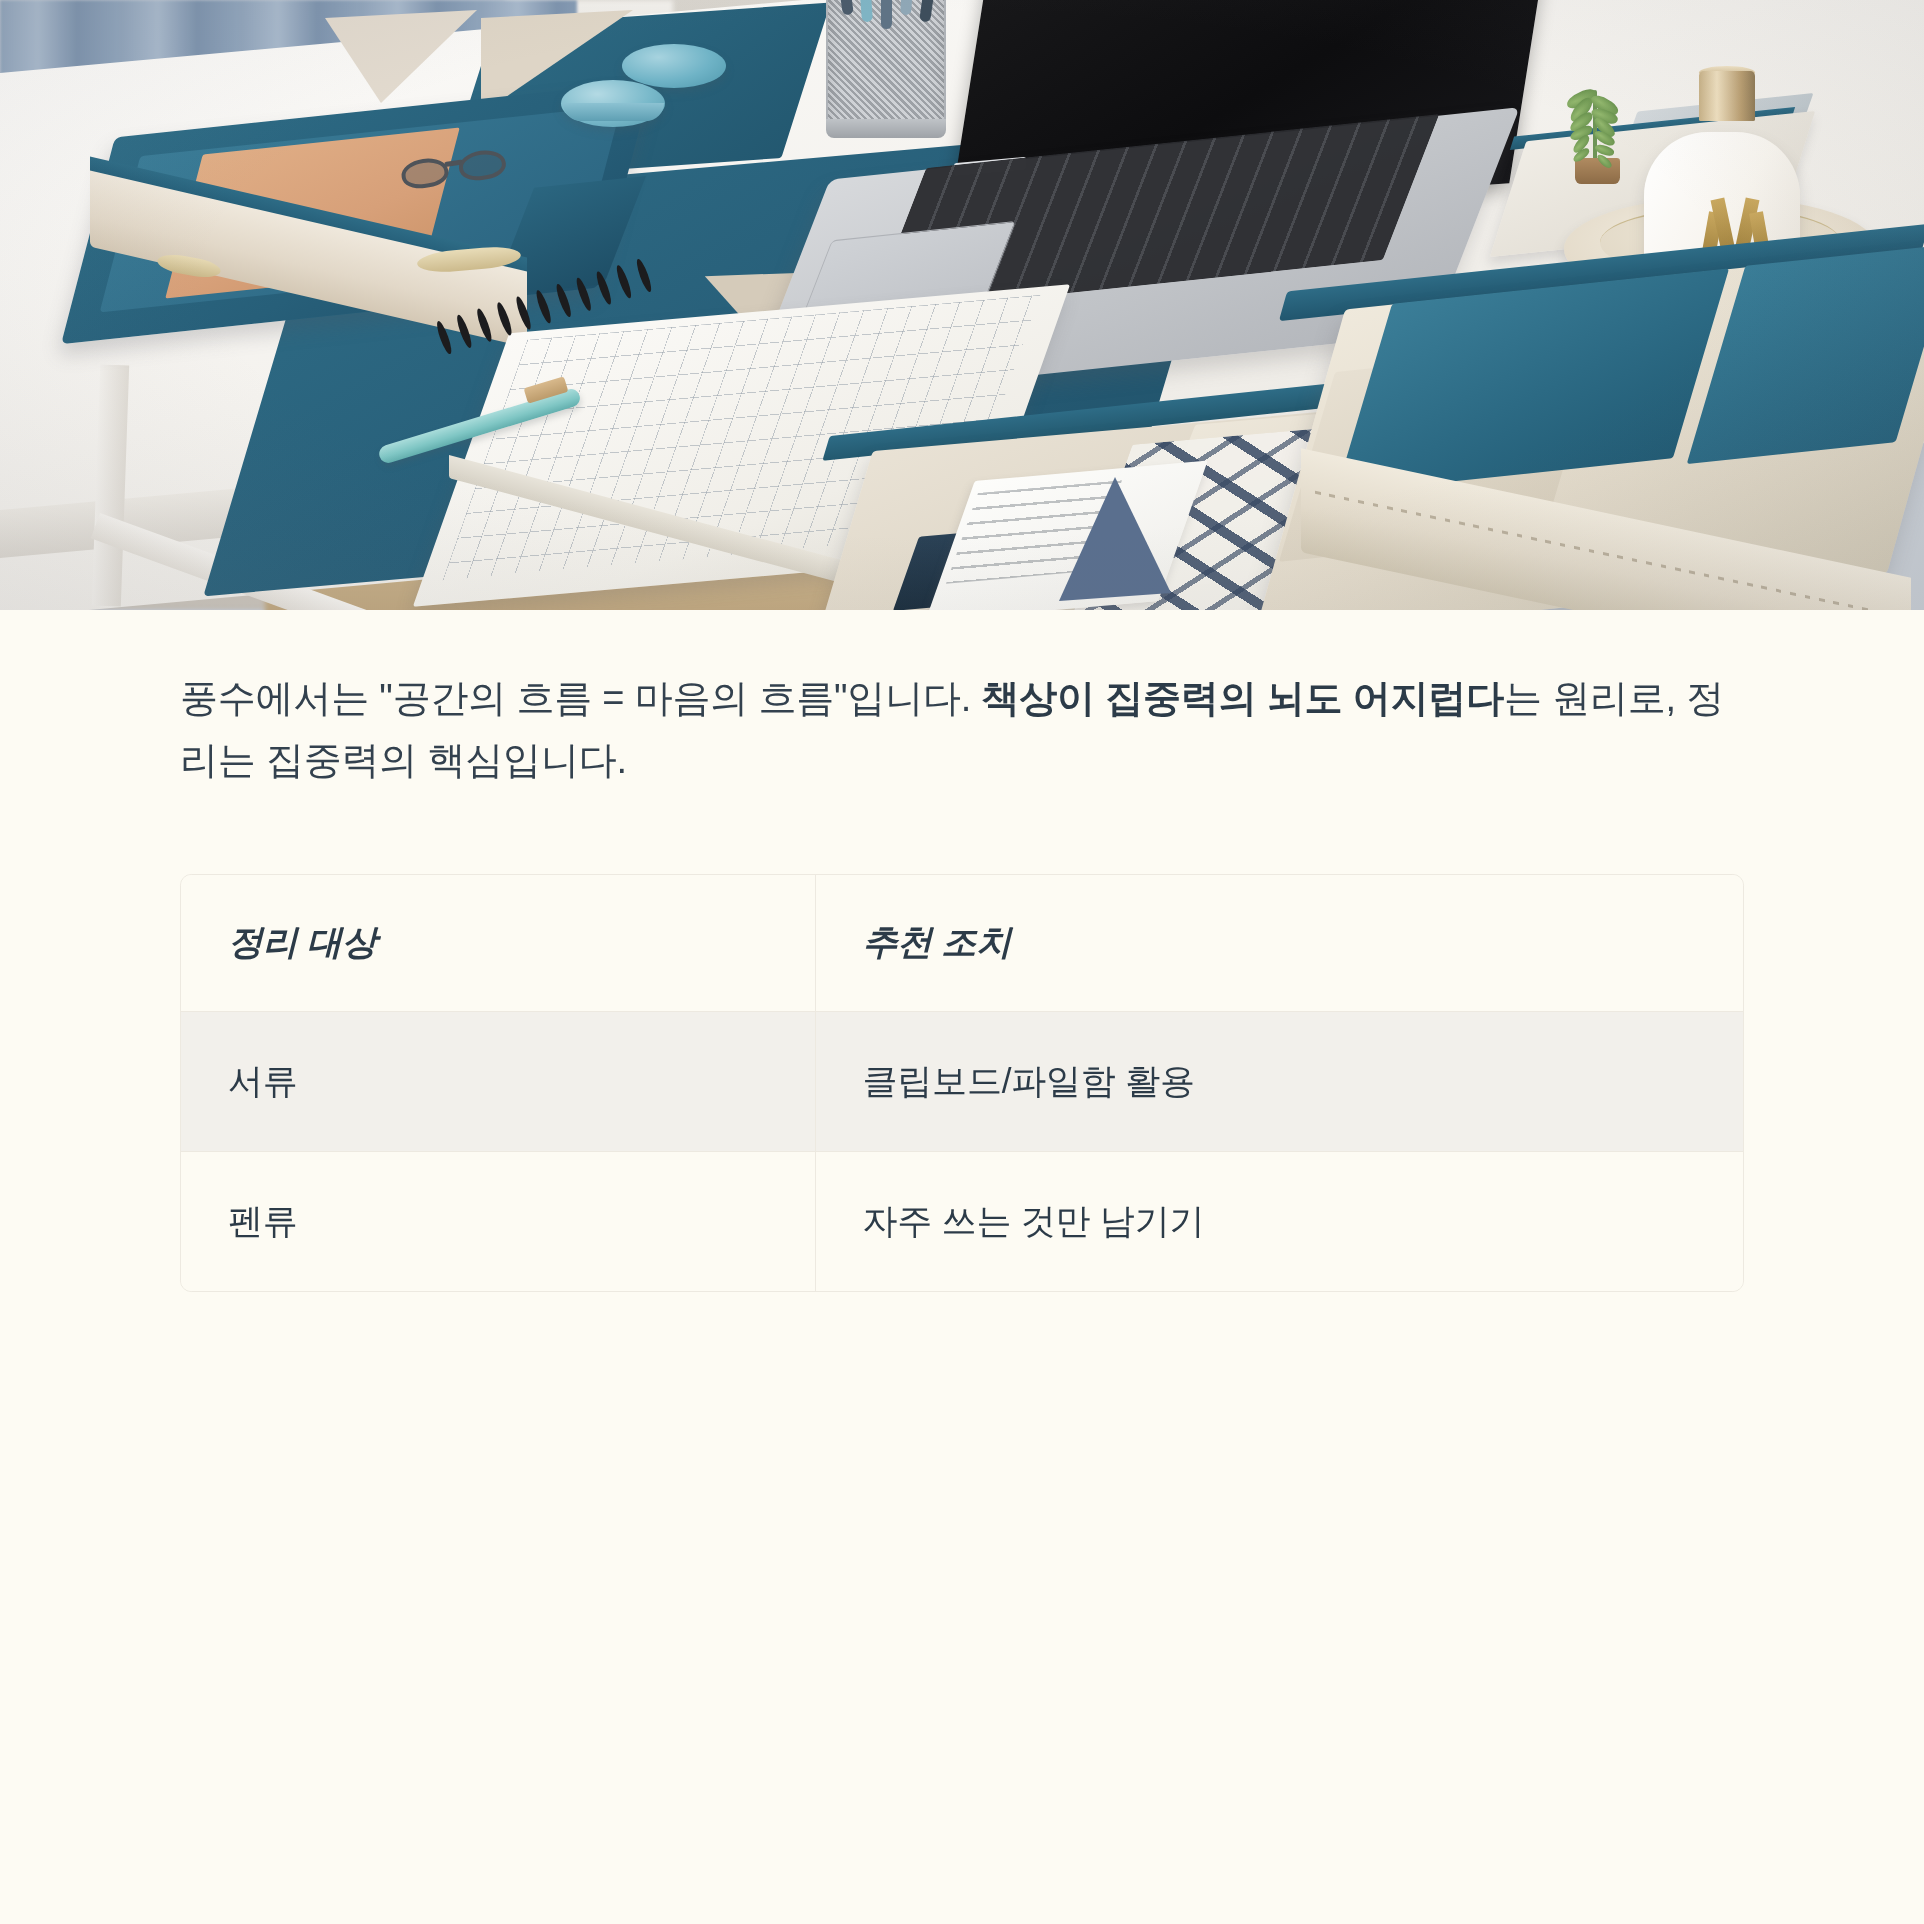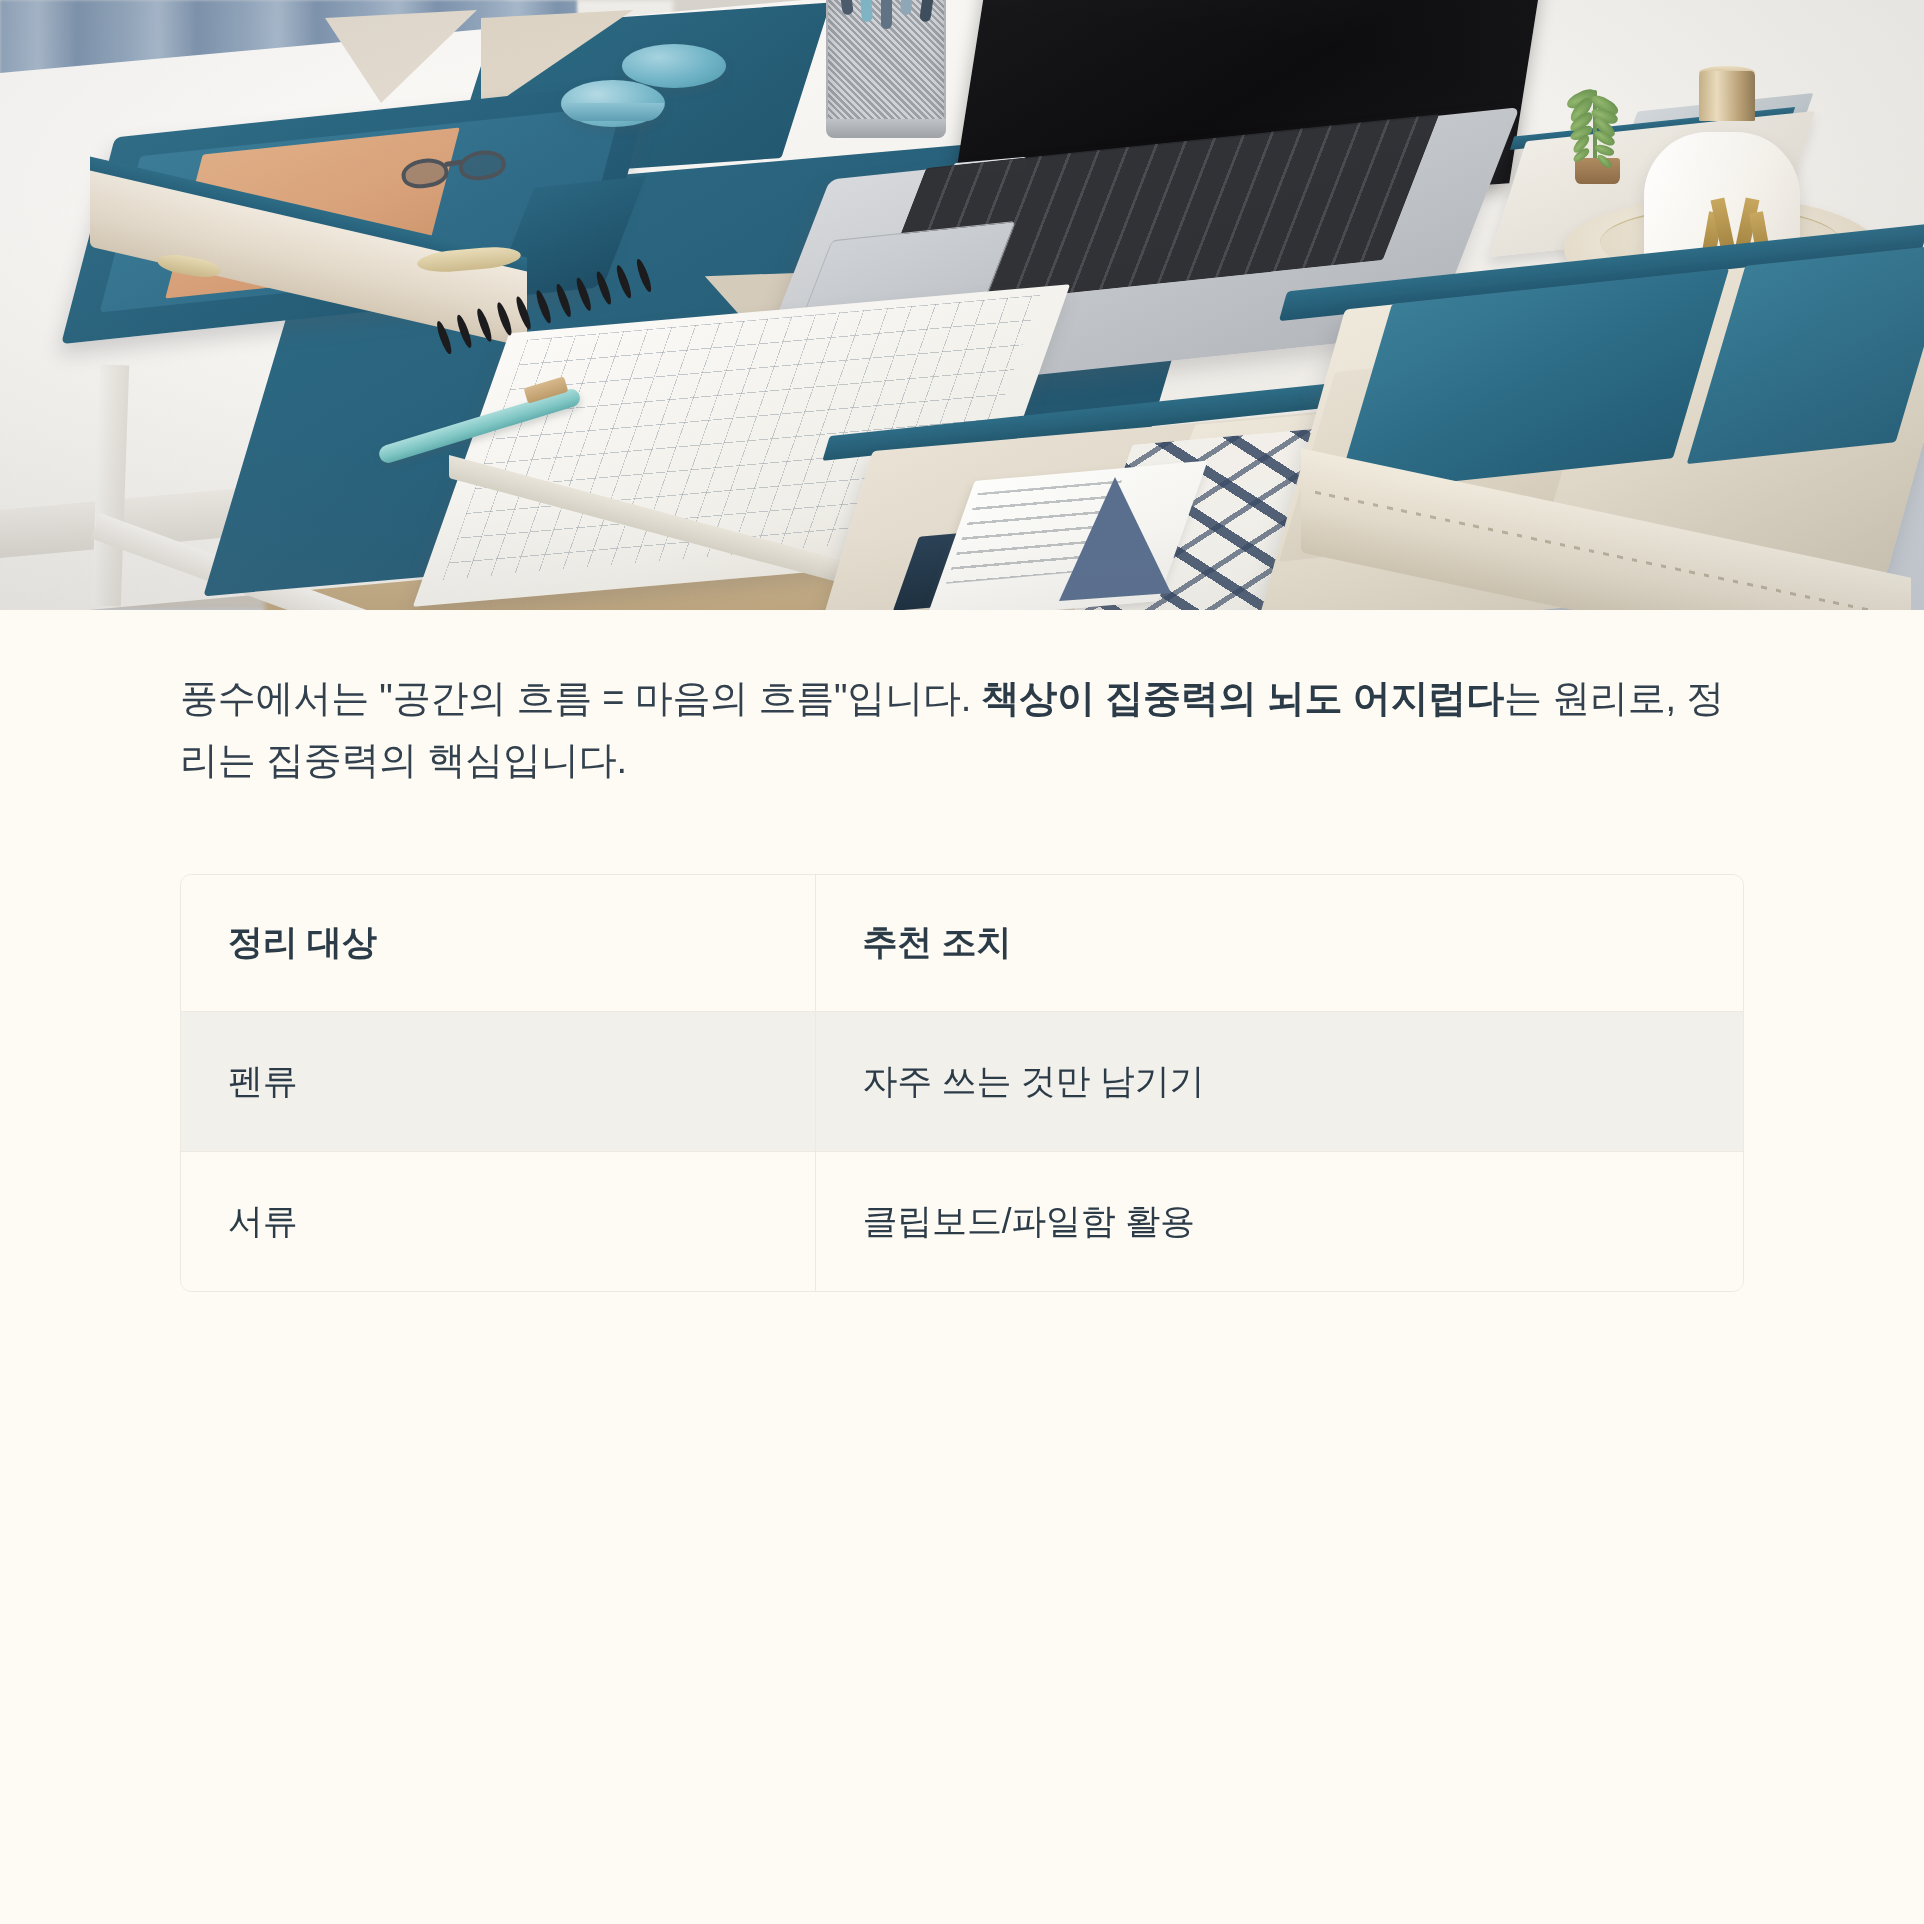--- a/index.html
+++ b/index.html
@@ -580,21 +580,21 @@
   }
   .tbl th { font-weight: 600; height: 136px; background: #FDFBF3; }
   .tbl td { font-weight: 400; height: 140px; }
 
   .tbl th:first-child, .tbl td:first-child { width: 634px; }
   .tbl th:nth-child(2), .tbl td:nth-child(2) { border-left: 1.6px solid #EDE9E0; }
 
   .tbl tbody tr:nth-child(odd) td { background: #F2F0EB; }
   .tbl tbody tr:nth-child(even) td { background: #FDFBF3; }
   .tbl tbody tr:not(:last-child) td { border-bottom: 1.6px solid #EDE9E0; }
-  .tbl thead tr th { border-bottom: 1.6px solid #EDE9E0; }
+  .tbl thead tr th { border-bottom: 1.6px solid #EDE9E0; font-style: italic; }
 </style>
 </head>
 <body>
 
 <div class="page">
 
   <div class="hero">
     <div class="hero-scene">
 
       <div class="wall-right"></div>
@@ -741,26 +741,26 @@
     <div class="table-wrap">
       <table class="tbl">
         <thead>
           <tr>
             <th>정리 대상</th>
             <th>추천 조치</th>
           </tr>
         </thead>
         <tbody>
           <tr>
+            <td>서류</td>
+            <td>클립보드/파일함 활용</td>
+          </tr>
+          <tr>
             <td>펜류</td>
             <td>자주 쓰는 것만 남기기</td>
-          </tr>
-          <tr>
-            <td>서류</td>
-            <td>클립보드/파일함 활용</td>
           </tr>
         </tbody>
       </table>
     </div>
 
   </div>
 </div>
 
 
 </body></html>

